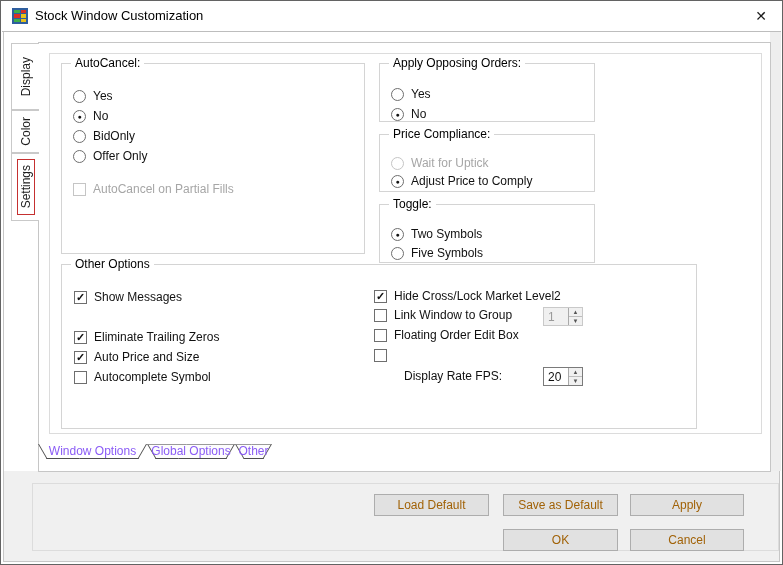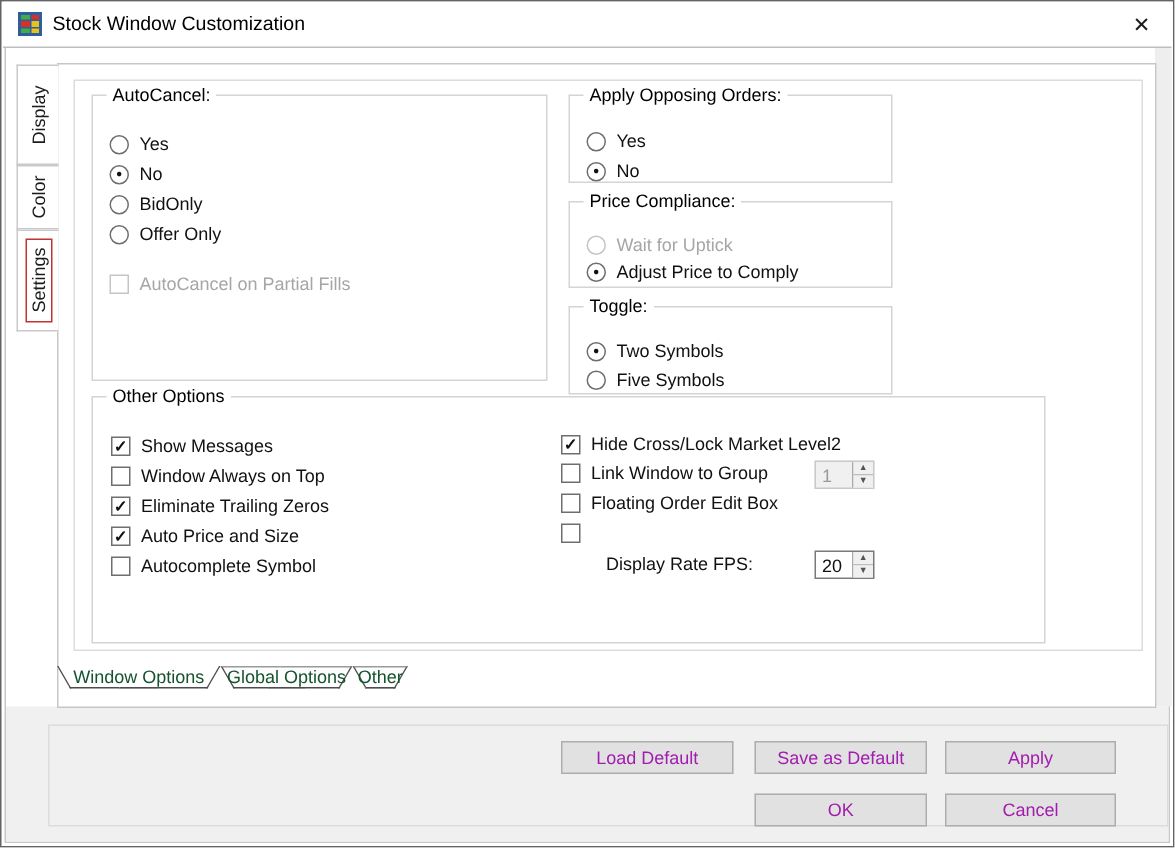--- a/index.html
+++ b/index.html
@@ -49,26 +49,26 @@
   .spinner.disabled .val{color:#9a9a9a;}
   
   .btab{position:absolute;top:443px;height:15px;z-index:4;}
   .btab .half{position:absolute;top:0;bottom:0;width:54%;background:#fff;box-sizing:border-box;}
   .btab .half.l{left:0;border-left:1px solid #4d4d4d;border-bottom:1px solid #4d4d4d;
                 transform:skewX(30deg);transform-origin:0 0;}
   .btab .half.r{right:0;border-right:1px solid #4d4d4d;border-bottom:1px solid #4d4d4d;
                 transform:skewX(-30deg);transform-origin:100% 0;}
   .btab.unsel .half{border-top:1px solid #9a9a9a;background:#fdfdfd;}
   .btab .tlbl{position:absolute;left:0;right:0;top:0;bottom:2px;display:flex;align-items:center;justify-content:center;
-              font-size:12px;color:#14532d;z-index:2;white-space:nowrap;}
+              font-size:12px;color:#8b5cf6;z-index:2;white-space:nowrap;}
   
   .btnpanel{position:absolute;left:31px;top:482px;width:747px;height:68px;box-sizing:border-box;
             border:1px solid #dcdcdc;background:#f0f0f0;}
   .btn{position:absolute;width:115px;height:22px;box-sizing:border-box;background:#e1e1e1;border:1px solid #adadad;
-       font-size:12px;color:#a21caf;display:flex;align-items:center;justify-content:center;cursor:default;}
+       font-size:12px;color:#a16207;display:flex;align-items:center;justify-content:center;cursor:default;}
 </style>
 </head>
 <body>
 
 <div class="win">
 
   <div class="titlebar">
     <div class="app-icon">
       <i style="background:#3fae49"></i>
         <i style="background:#d93025"></i>
@@ -186,26 +186,20 @@
 
   <div class="group" style="left:60px;top:263px;width:636px;height:165px">
     <span class="gtitle">Other Options</span>
   </div>
   <div class="row" style="left:73px;top:286px">
     <span class="check">
         <span>✓</span>
       </span>
     <span class="lbl">Show Messages</span>
   </div>
-  <div class="row" style="left:73px;top:306px">
-    <span class="check">
-        <span></span>
-      </span>
-    <span class="lbl">Window Always on Top</span>
-  </div>
   <div class="row" style="left:73px;top:326px">
     <span class="check">
         <span>✓</span>
       </span>
     <span class="lbl">Eliminate Trailing Zeros</span>
   </div>
   <div class="row" style="left:73px;top:346px">
     <span class="check">
         <span>✓</span>
       </span>

